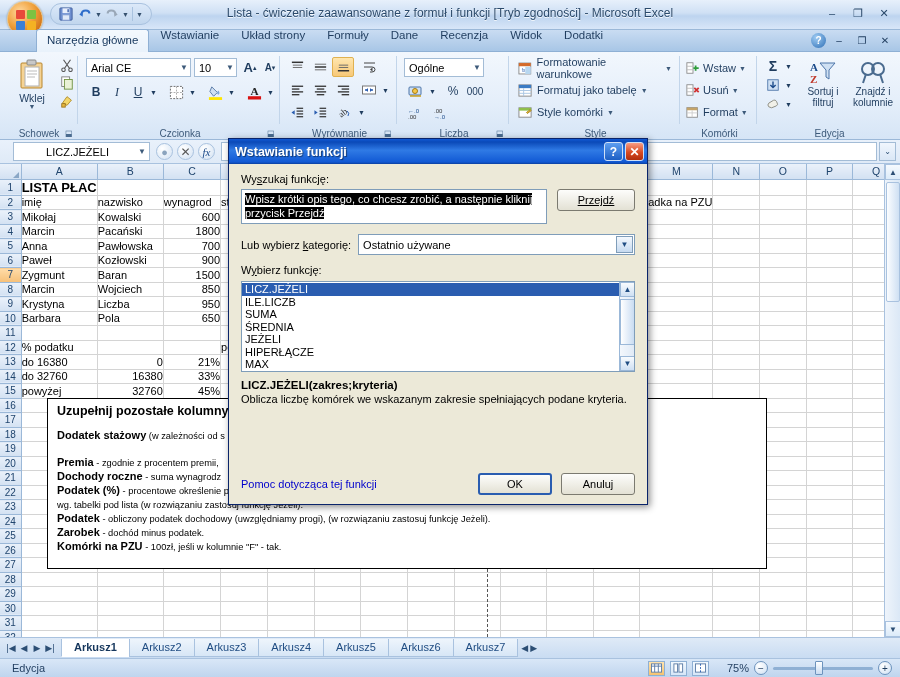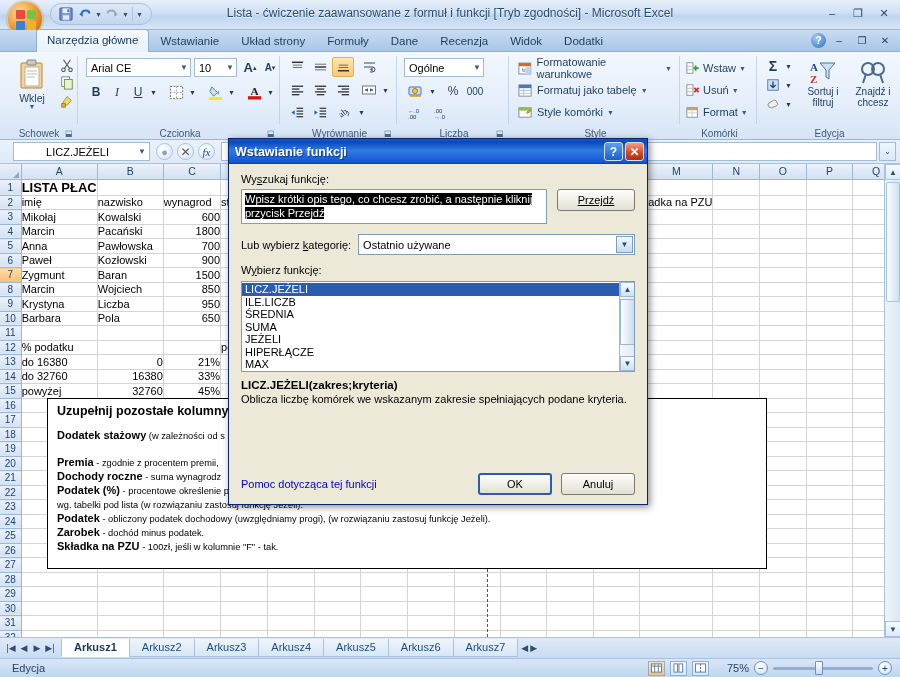--- a/index.html
+++ b/index.html
@@ -64,21 +64,21 @@
   }
 
   
   .tabbar {
     position: absolute; left: 0; top: 30px; width: 900px; height: 22px;
     background: linear-gradient(to bottom,#c9dcf2,#a8c6e6);
     border-bottom: 1px solid #8fb0d4;
   }
   .tabs { position:absolute; left: 36px; top: 0; display: flex; height: 22px; align-items: flex-end; }
   .tab {
-    padding: 3px 11px 4px; font-size: 11.5px; color: #1f3c5e; cursor: pointer;
+    padding: 3px 11px 10px; font-size: 11.5px; color: #1f3c5e; cursor: pointer;
     border-radius: 3px 3px 0 0; line-height: 14px; white-space: nowrap;
   }
   .tab.active {
     background: linear-gradient(to bottom,#f4f9fe,#e9f2fb);
     border: 1px solid #8fb0d4; border-bottom: none; color: #15365c;
     padding: 3px 10px 5px;
   }
   .tabbar-right { position:absolute; right:5px; top:2px; display:flex; align-items:center; gap:3px; }
   .help-icon {
     width: 15px; height: 15px; border-radius: 50%;
@@ -653,21 +653,21 @@
         <span style="font-size:10px;line-height:11px;">Sortuj i</span>
         <span style="font-size:10px;line-height:11px;">filtruj</span>
       </div>
       <div class="rbtn" style="position:absolute;left:89px;top:4px;width:50px;height:62px;flex-direction:column;justify-content:flex-start;padding-top:3px;">
         <svg width="30" height="26" viewBox="0 0 30 26">
             <circle cx="10" cy="9" r="6" fill="none" stroke="#4a6b8f" stroke-width="2"></circle>
             <circle cx="20" cy="9" r="6" fill="none" stroke="#4a6b8f" stroke-width="2"></circle>
             <path d="M8 14 l-3 9 M22 14 l3 9" stroke="#4a6b8f" stroke-width="2"></path>
           </svg>
         <span style="font-size:10px;line-height:11px;">Znajdź i</span>
-        <span style="font-size:10px;line-height:11px;">chcesz</span>
+        <span style="font-size:10px;line-height:11px;">kolumnie</span>
       </div>
       <div class="glabel">Edycja</div>
     </div>
   </div>
 
   <div class="formula-row">
     <div class="namebox">
       <span class="nv">LICZ.JEŻELI</span>
       <span style="font-size:8px;color:#3d5a7a;">▼</span>
     </div>
@@ -1355,21 +1355,21 @@
     <div class="hdr">Uzupełnij pozostałe kolumny w</div>
     <div id="instr-lines">
         <div class="ln"><b>Dodatek stażowy</b><span style="font-size: 9.3px;"> (w zależności od s</span></div>
         <div class="ln" style="height: 13px;">&nbsp;</div>
         <div class="ln"><b>Premia</b><span style="font-size: 9.3px;"> - zgodnie z procentem premii,</span></div>
         <div class="ln"><b>Dochody roczne</b><span style="font-size: 9.3px;"> - suma wynagrodz</span></div>
         <div class="ln"><b>Podatek (%)</b><span style="font-size: 9.3px;"> - procentowe określenie przekroczonego progu procentowego (wpisz 21% lub 33% lub 45%) w zależności od doch</span></div>
         <div class="ln"><b></b><span style="font-size: 9.3px;">wg. tabelki pod lista  (w rozwiązaniu zastosuj funkcję Jeżeli).</span></div>
         <div class="ln"><b>Podatek</b><span style="font-size: 9.3px;"> - obliczony podatek dochodowy (uwzględniamy progi),  (w rozwiązaniu zastosuj funkcję Jeżeli).</span></div>
         <div class="ln"><b>Zarobek</b><span style="font-size: 9.3px;"> - dochód minus podatek.</span></div>
-        <div class="ln"><b>Składka na PZU</b><span style="font-size: 9.3px;"> - 100zł, jeśli w kolumnie "F" - tak.</span></div>
+        <div class="ln"><b>Komórki na PZU</b><span style="font-size: 9.3px;"> - 100zł, jeśli w kolumnie "F" - tak.</span></div>
       </div>
   </div>
 
   <div class="vscroll">
     <div class="sbtn">▲</div>
     <div class="thumb"></div>
     <div class="sbtn bot">▼</div>
   </div>
 
   <div class="sheettabs">
@@ -1451,22 +1451,22 @@
           <span class="arrowbox">▼</span>
         </div>
       </div>
       <div class="dlabel" style="margin-top:9px;">
         <span>W</span><u>y</u><span>bierz funkcję:</span>
       </div>
       <div class="func-list">
         <ul id="func-ul">
             <li class="sel">LICZ.JEŻELI</li>
             <li class="">ILE.LICZB</li>
+            <li class="">SUMA</li>
             <li class="">ŚREDNIA</li>
-            <li class="">SUMA</li>
             <li class="">JEŻELI</li>
             <li class="">HIPERŁĄCZE</li>
             <li class="">MAX</li>
           </ul>
         <div class="flist-scroll">
           <div class="b">▲</div>
           <div class="th"></div>
           <div class="b bot">▼</div>
         </div>
       </div>

